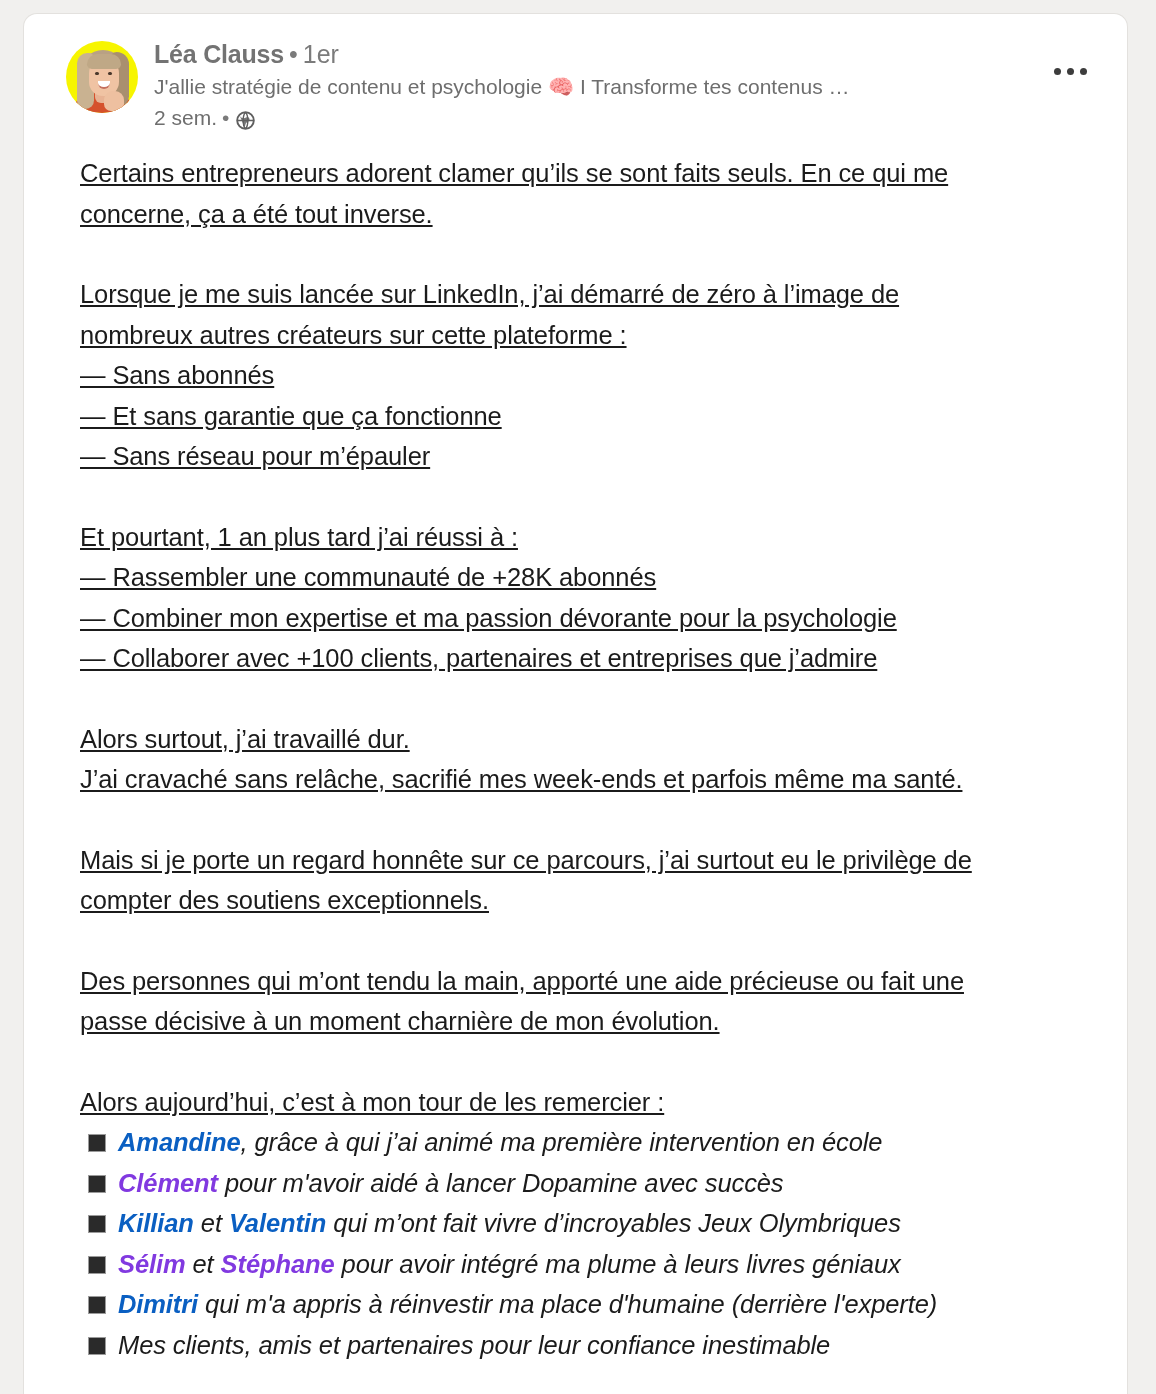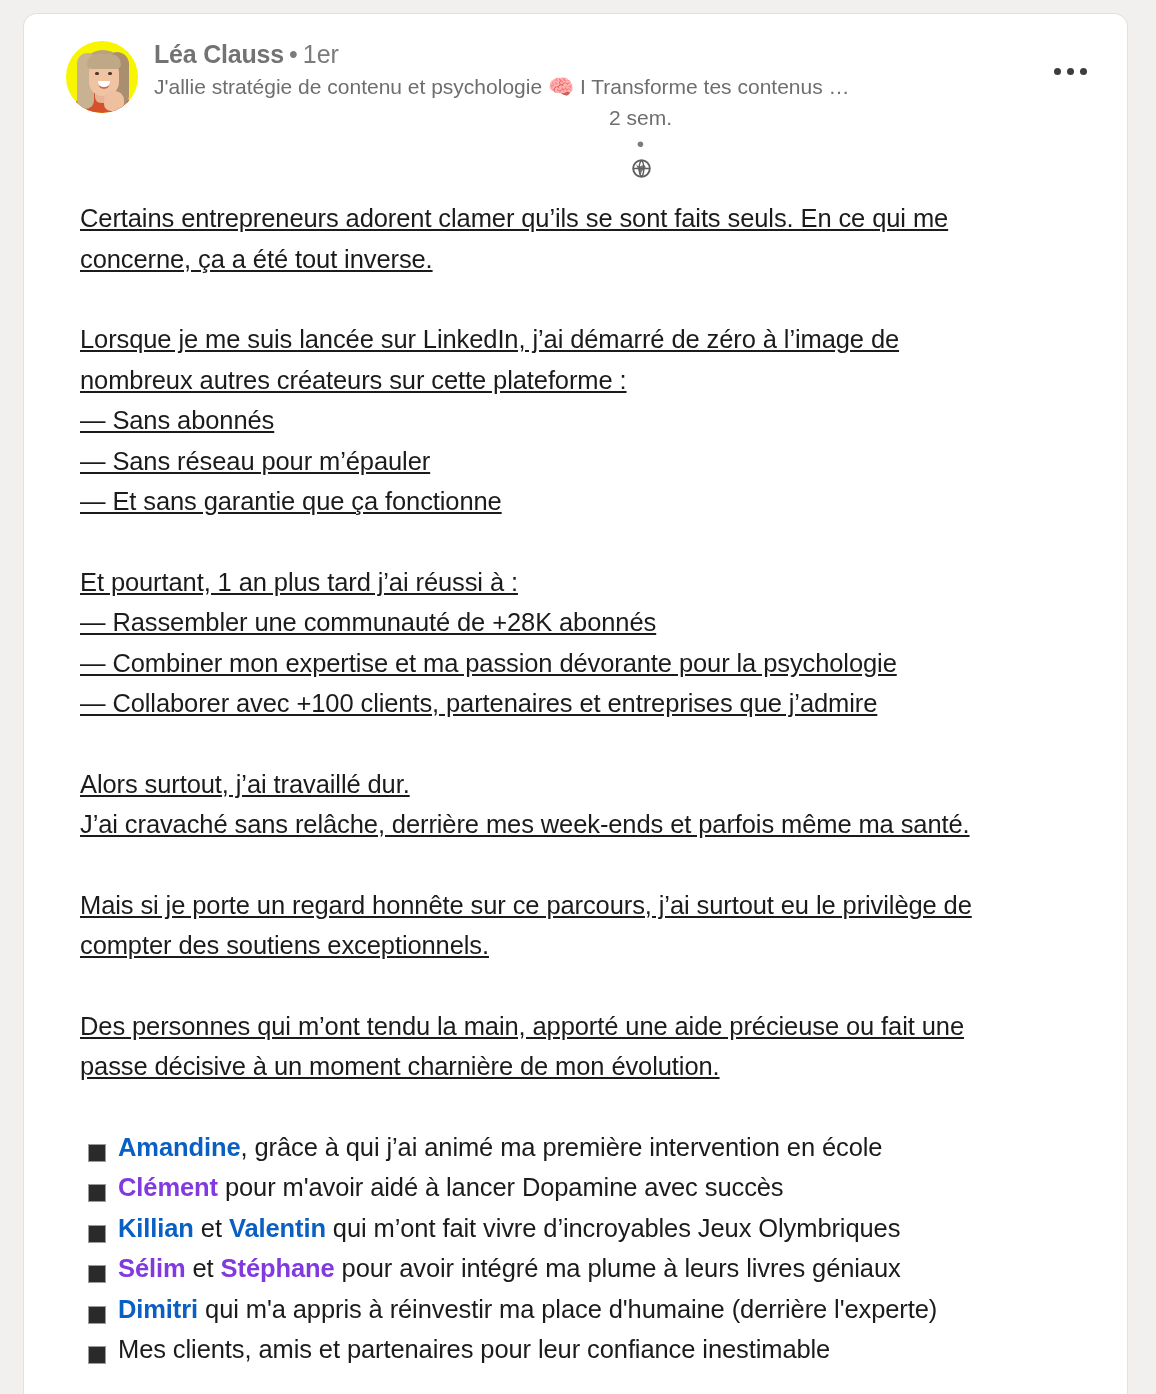--- a/index.html
+++ b/index.html
@@ -157,21 +157,20 @@
     max-width: 860px;
   }
 
   #timestamp-line {
     margin-top: 5px;
     font-size: 21px;
     line-height: 26px;
     color: #6e6e6e;
     display: flex;
     align-items: center;
-    flex-direction: column;
   }
   #globe-icon {
     display: inline-block;
     margin-left: 2px;
     width: 19px;
     height: 19px;
     position: relative;
     top: 1px;
   }
 
@@ -202,21 +201,22 @@
     font-size: 25.5px;
     line-height: 40.5px;
     color: #1b1b1b;
     letter-spacing: -0.1px;
   }
   .para { margin: 0; text-decoration: underline; }
   .blank-line { height: 40px; }
 
   .bullet-row {
     display: flex;
-    align-items: center;
+    align-items: flex-start;
+    font-style: italic;
   }
   .sq-bullet {
     flex: 0 0 auto;
     width: 18px;
     height: 18px;
     background: #2a2a2a;
     border: 1px solid #9b9b9b;
     margin: 12px 12px 0 8px;
     box-sizing: border-box;
   }
@@ -283,42 +283,43 @@
 
   <div id="post-body">
 
     <div class="para">Certains entrepreneurs adorent clamer qu’ils se sont faits seuls. En ce qui me</div>
     <div class="para">concerne, ça a été tout inverse.</div>
     <div class="blank-line"></div>
 
     <div class="para">Lorsque je me suis lancée sur LinkedIn, j’ai démarré de zéro à l’image de</div>
     <div class="para">nombreux autres créateurs sur cette plateforme :</div>
     <div class="para">— Sans abonnés</div>
+    <div class="para">— Et sans garantie que ça fonctionne</div>
     <div class="para">— Sans réseau pour m’épauler</div>
-    <div class="para">— Et sans garantie que ça fonctionne</div>
     <div class="blank-line"></div>
 
     <div class="para">Et pourtant, 1 an plus tard j’ai réussi à :</div>
     <div class="para">— Rassembler une communauté de +28K abonnés</div>
     <div class="para">— Combiner mon expertise et ma passion dévorante pour la psychologie</div>
     <div class="para">— Collaborer avec +100 clients, partenaires et entreprises que j’admire</div>
     <div class="blank-line"></div>
 
     <div class="para">Alors surtout, j’ai travaillé dur.</div>
-    <div class="para">J’ai cravaché sans relâche, derrière mes week-ends et parfois même ma santé.</div>
+    <div class="para">J’ai cravaché sans relâche, sacrifié mes week-ends et parfois même ma santé.</div>
     <div class="blank-line"></div>
 
     <div class="para">Mais si je porte un regard honnête sur ce parcours, j’ai surtout eu le privilège de</div>
     <div class="para">compter des soutiens exceptionnels.</div>
     <div class="blank-line"></div>
 
     <div class="para">Des personnes qui m’ont tendu la main, apporté une aide précieuse ou fait une</div>
     <div class="para">passe décisive à un moment charnière de mon évolution.</div>
     <div class="blank-line"></div>
 
+    <div class="para">Alors aujourd’hui, c’est à mon tour de les remercier :</div>
 
     <div id="thanks-list">
         <div class="bullet-row">
           <span class="sq-bullet"></span>
           <span class="bullet-text"><span class="mention-blue">Amandine</span>, grâce à qui j’ai animé ma première intervention en école</span>
         </div>
         <div class="bullet-row">
           <span class="sq-bullet"></span>
           <span class="bullet-text"><span class="mention-purple">Clément</span> pour m'avoir aidé à lancer Dopamine avec succès</span>
         </div>

